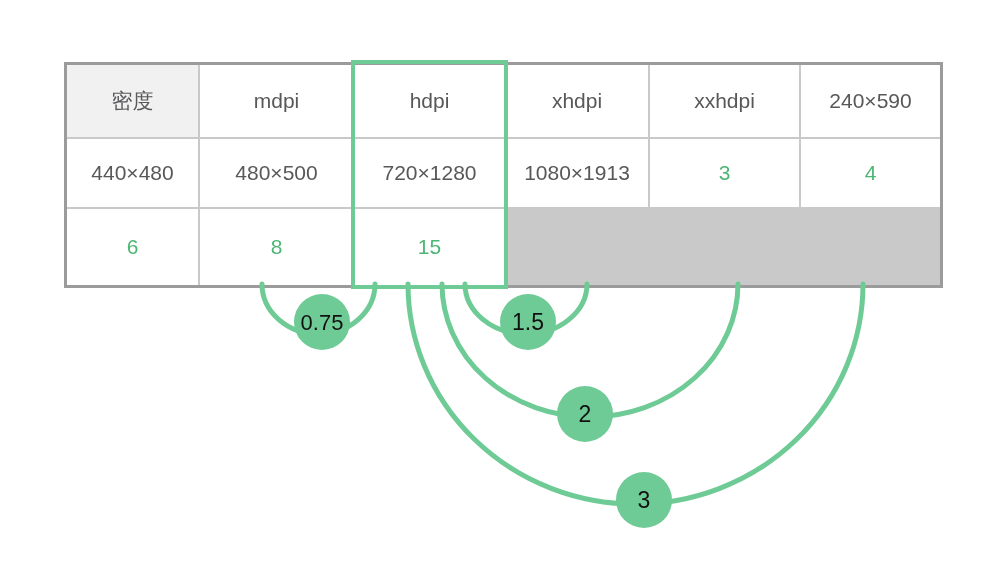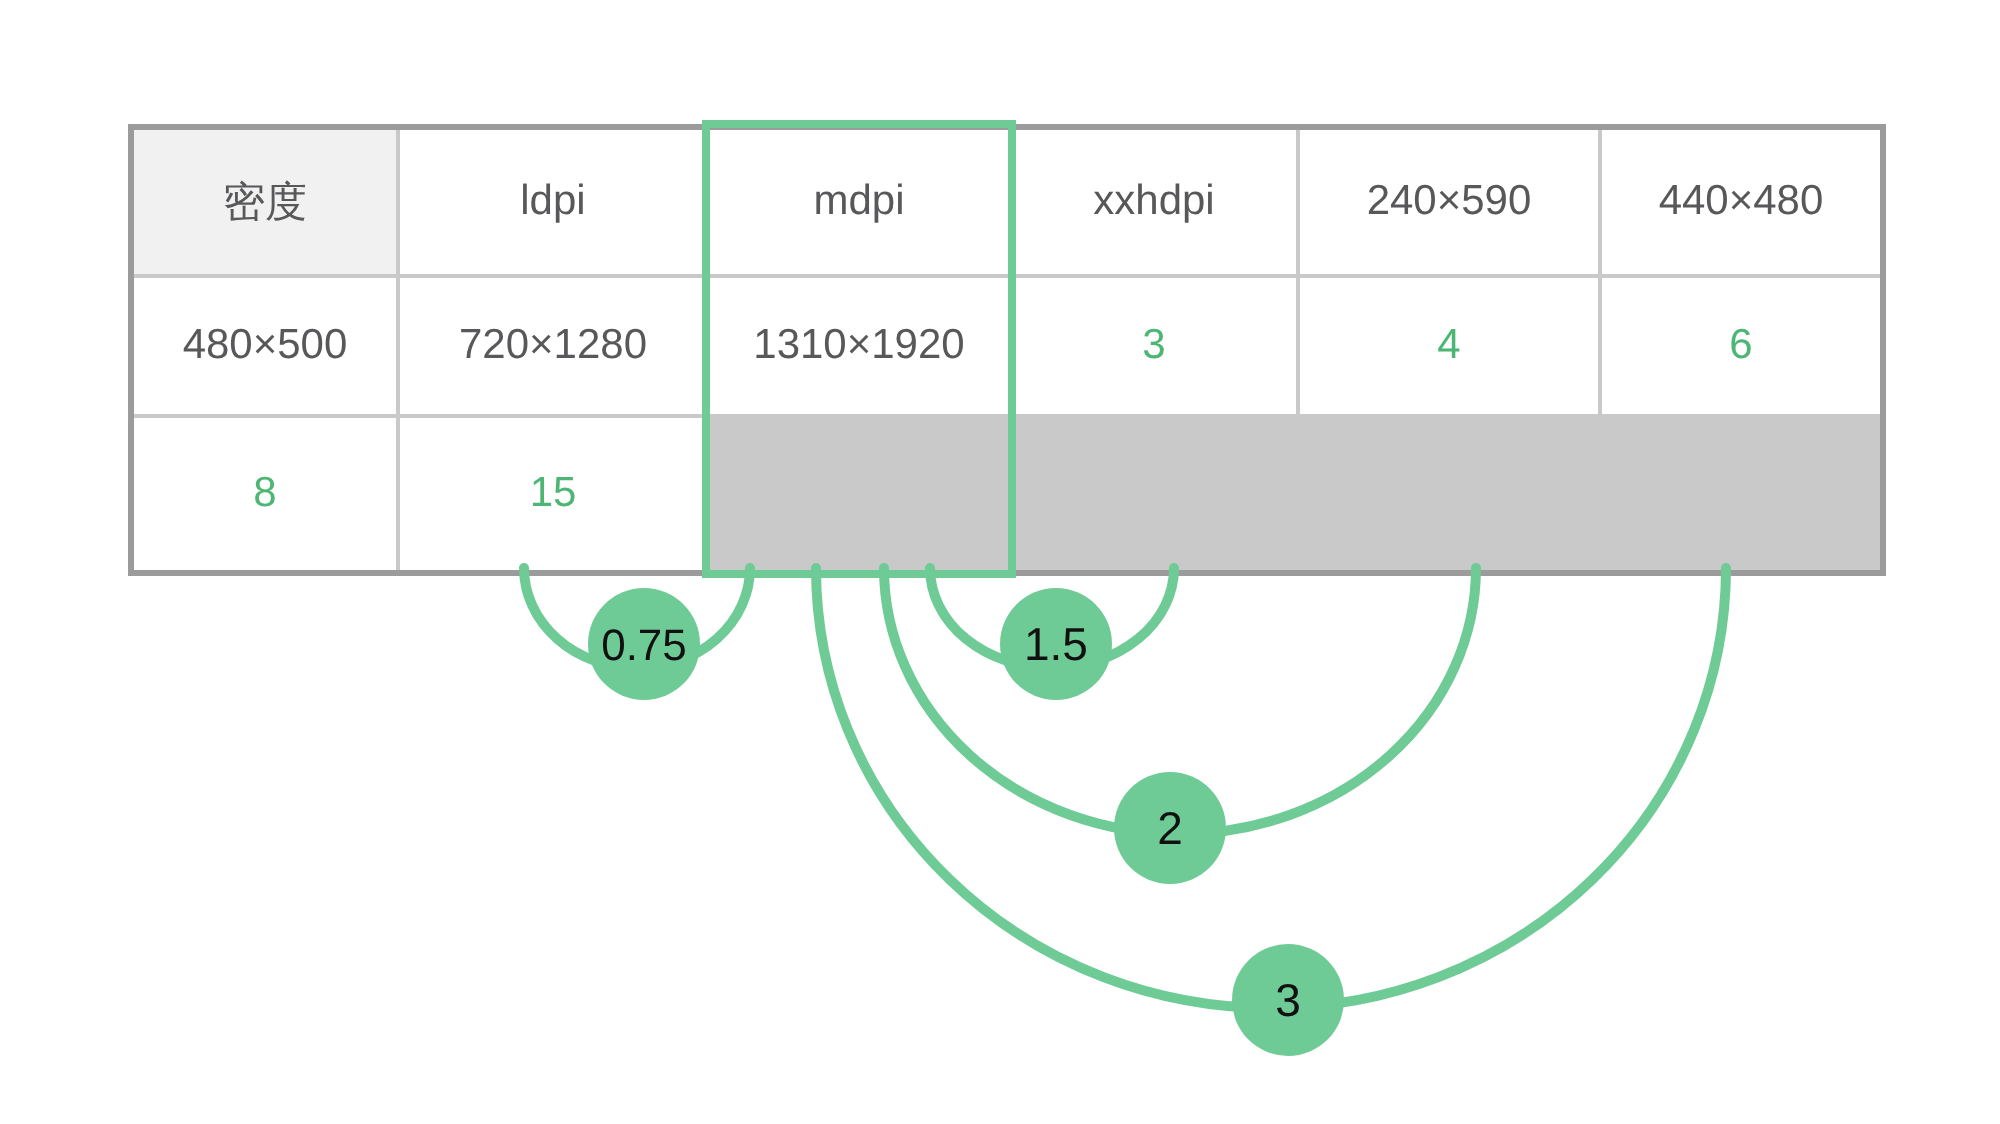--- a/index.html
+++ b/index.html
@@ -76,29 +76,30 @@
   }
 </style>
 </head>
 <body>
 
 <div class="canvas">
 
   <div class="density-table">
 
     <div class="cell rowhead">密度</div>
-    <div class="cell">ldpi</div>
     <div class="cell">mdpi</div>
+    <div class="cell">hdpi</div>
+    <div class="cell">xhdpi</div>
     <div class="cell">xxhdpi</div>
 
     <div class="cell">240×590</div>
     <div class="cell">440×480</div>
     <div class="cell">480×500</div>
     <div class="cell">720×1280</div>
-    <div class="cell">1310×1920</div>
+    <div class="cell">1080×1913</div>
 
     <div class="cell ratio">3</div>
     <div class="cell ratio">4</div>
     <div class="cell ratio">6</div>
     <div class="cell ratio">8</div>
     <div class="cell ratio">15</div>
   </div>
 
   <div class="highlight-frame"></div>
 

